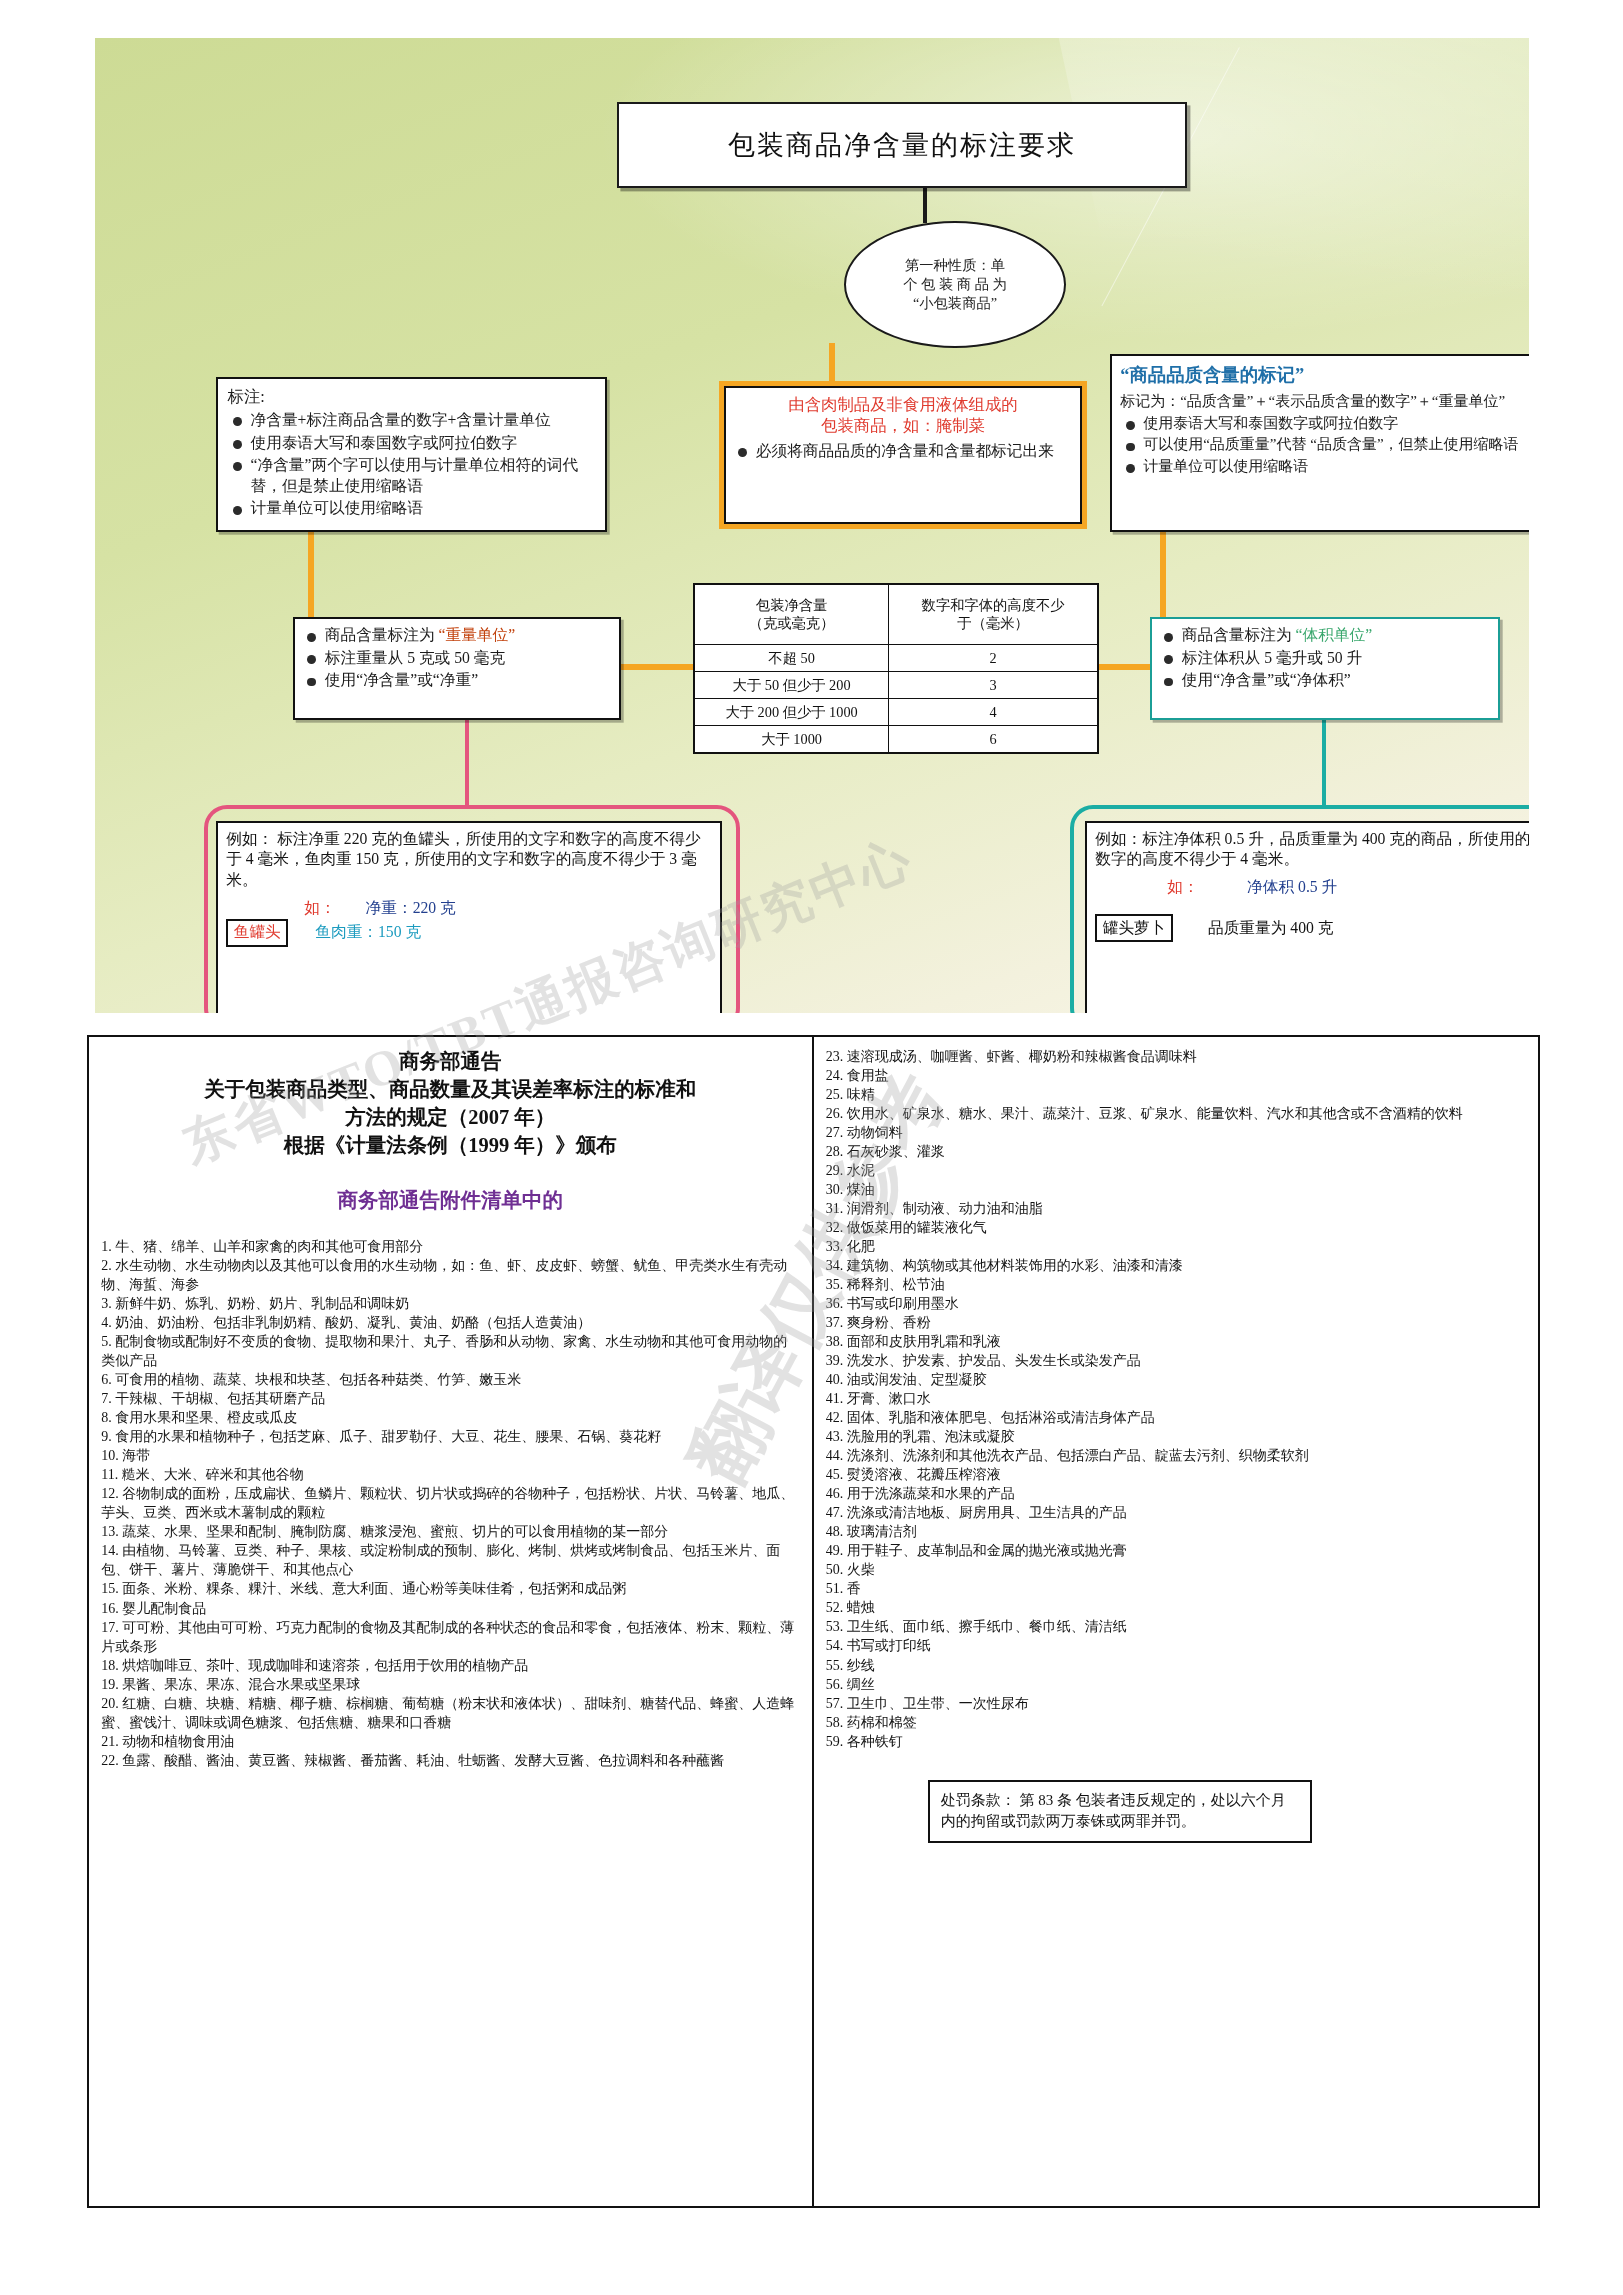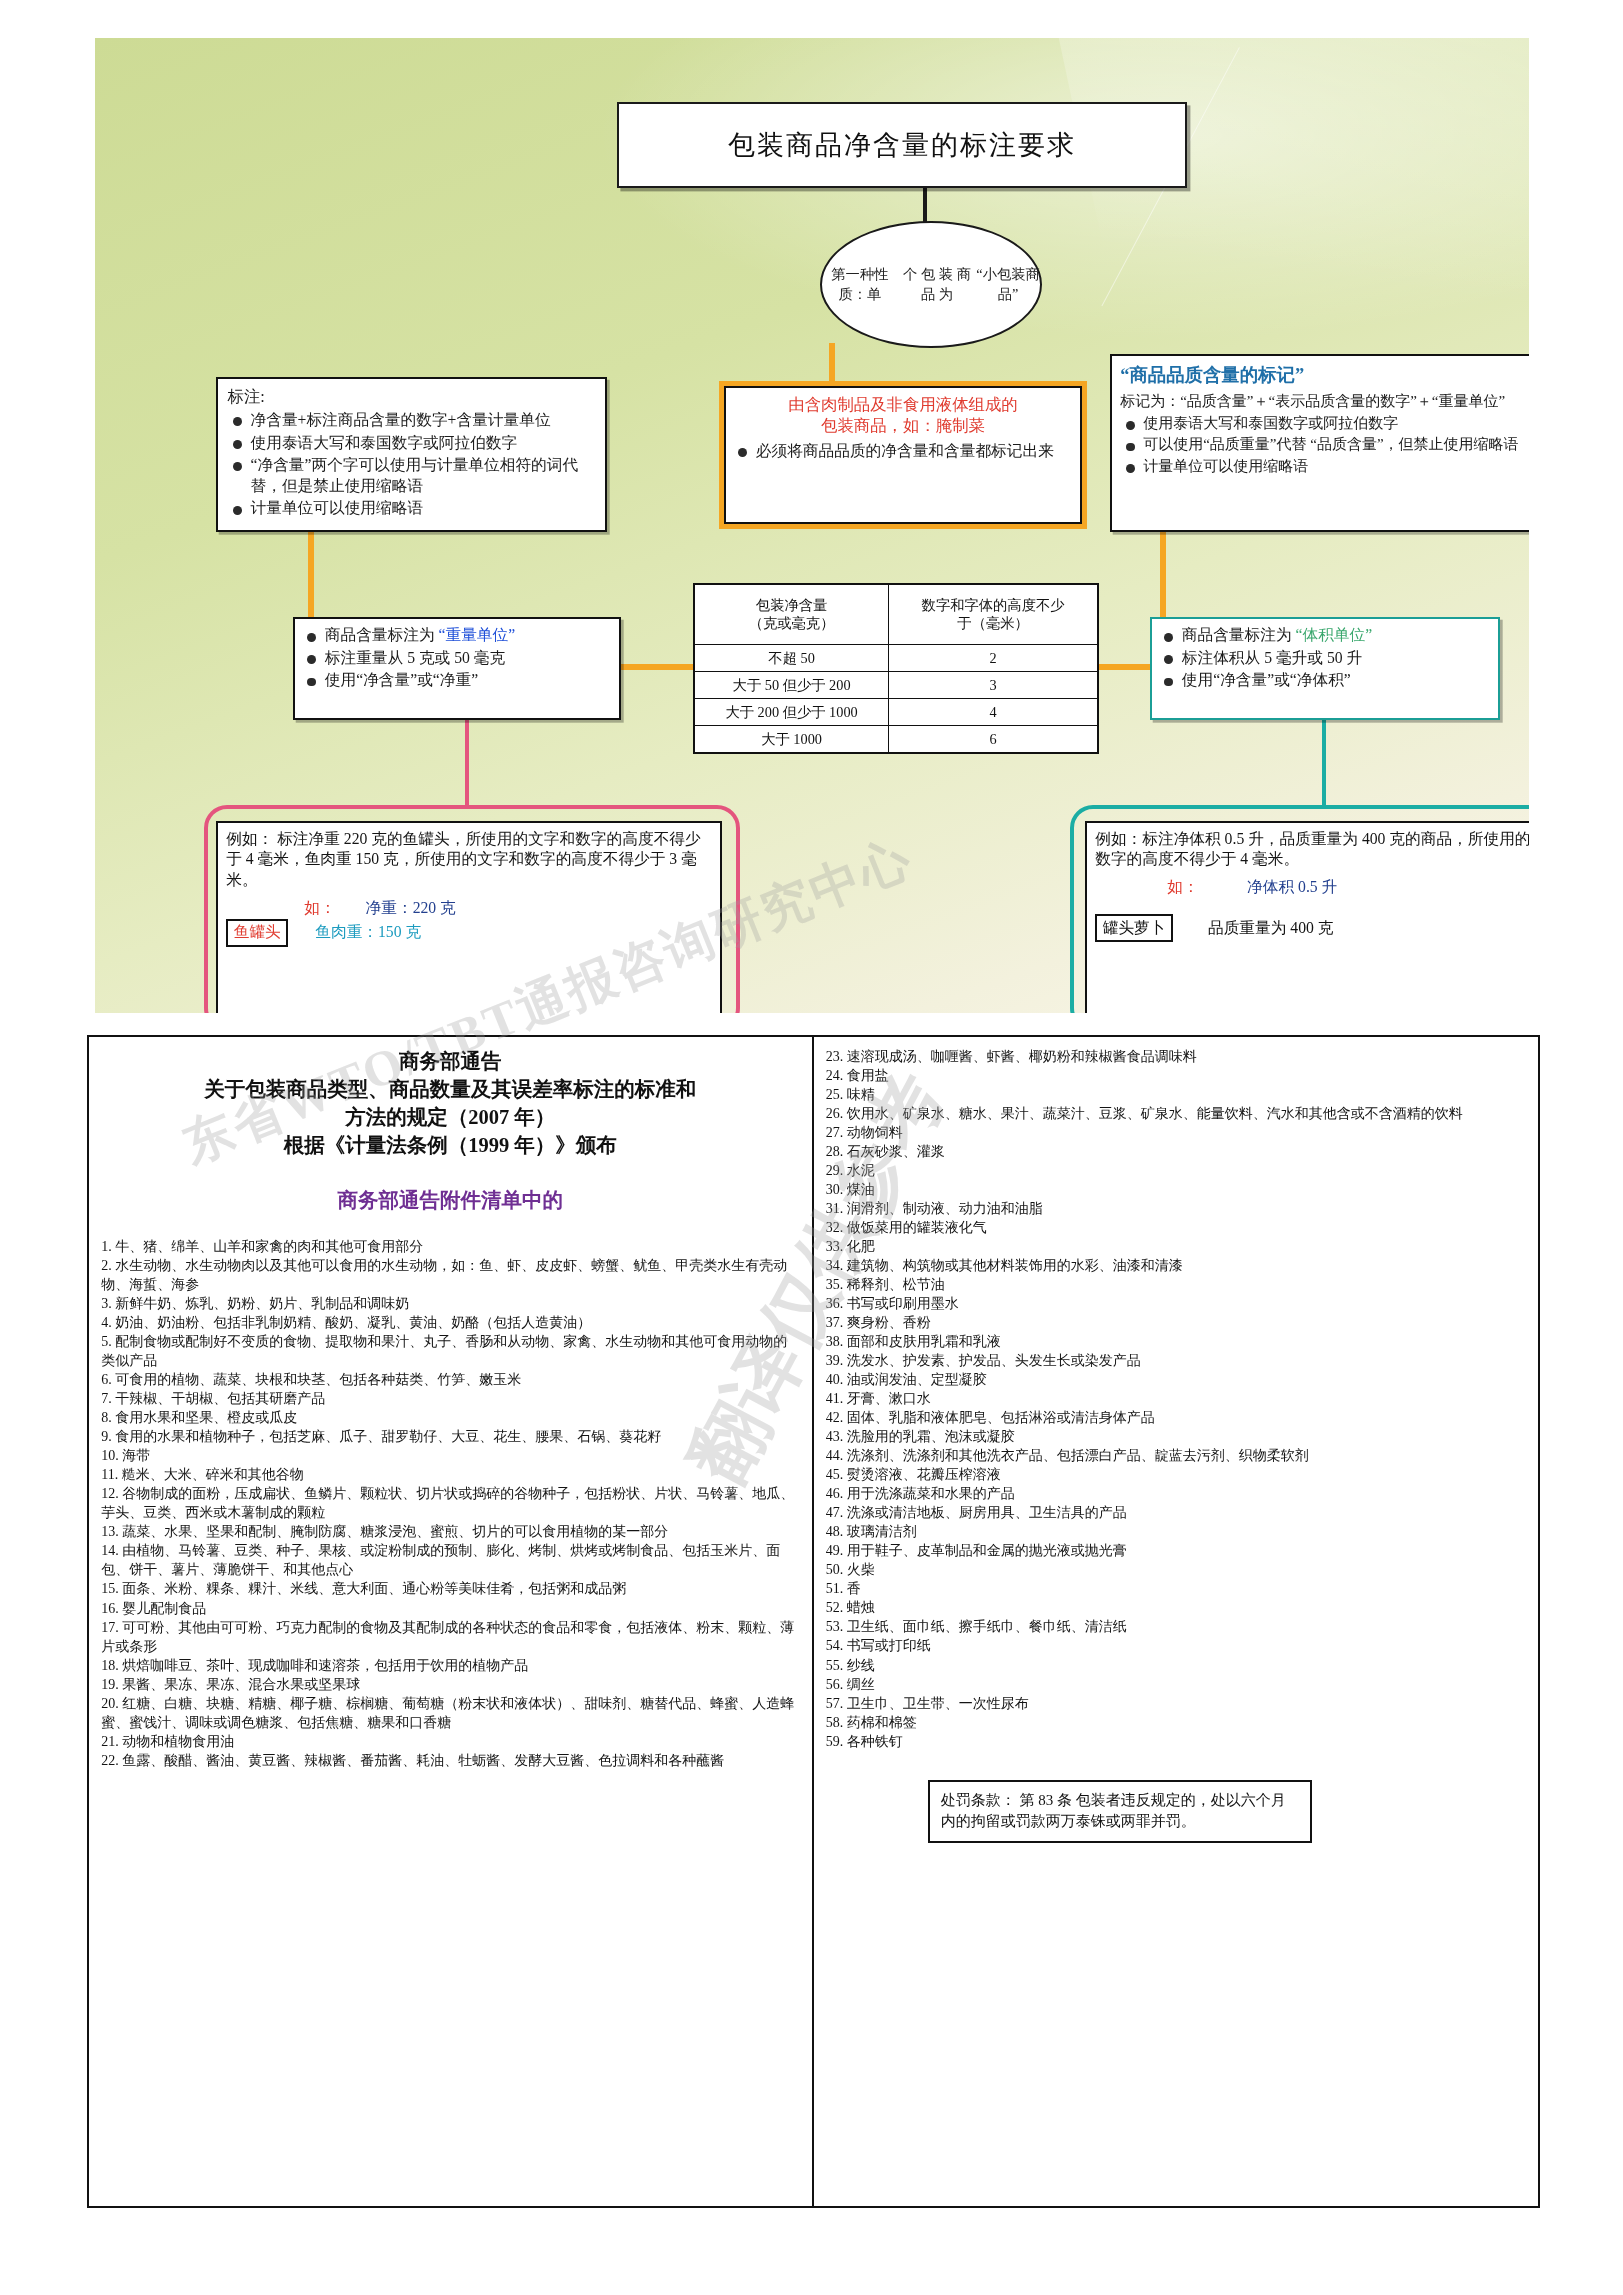--- a/index.html
+++ b/index.html
@@ -39,23 +39,23 @@
   #title-box{
     position:absolute;left:522px;top:64px;width:566px;height:82px;
     background:#fff;border:2.7px solid #1a1a1a;
     box-shadow:3.4px 3.4px 0 rgba(0,0,0,.35);
     display:flex;align-items:center;justify-content:center;
     z-index:30;
   }
   #title-box span{font-size:27px;letter-spacing:2px;color:#111;}
   
   #ellipse{
-    position:absolute;left:725px;top:183px;width:218px;height:123px;
+    position:absolute;left:749px;top:183px;width:218px;height:123px;
     background:#fff;border:2.7px solid #1a1a1a;border-radius:50%;
-    display:flex;align-items:center;justify-content:center;
+    display:flex;flex-direction:column;align-items:center;justify-content:center;
     z-index:30;font-size:14.3px;line-height:1.35;color:#222;text-align:center;
   }
   
   .wbox{position:absolute;background:#fff;border:2px solid #111;z-index:30;
         box-shadow:2.7px 2.7px 0 rgba(0,0,0,.28);}
   .wbox .inner{padding:6.8px 9.5px;}
   ul.bl{list-style:none;margin:0;padding:0;}
   ul.bl li{position:relative;padding-left:23px;margin:1.4px 0;font-size:15.7px;line-height:1.34;color:#1b1b1b;}
   ul.bl li:before{content:"";position:absolute;left:5.5px;top:8.2px;width:8.9px;height:8.9px;border-radius:50%;background:#2b2b2b;}
   
@@ -69,21 +69,21 @@
   #box-right-note{left:1015px;top:316px;width:456px;height:174px;}
   #box-right-note .hd2{color:#1f6fa8;font-size:18.4px;font-weight:bold;text-align:left;margin-bottom:5.5px;}
   #box-right-note .body{font-size:15px;line-height:1.30;color:#1b1b1b;}
   
   #vtable{position:absolute;left:598px;top:545px;width:404px;height:169px;background:#fff;z-index:30;border:1.4px solid #111;}
   #vtable table{border-collapse:collapse;width:100%;height:100%;font-size:14.3px;color:#111;}
   #vtable th,#vtable td{border:1.4px solid #111;text-align:center;padding:2px 4.1px;font-weight:normal;}
   #vtable th{height:55px;line-height:1.25;}
   
   #box-weight{left:198px;top:579px;width:324px;height:99px;}
-  #box-weight .hl{color:#1d4ed8;}
+  #box-weight .hl{color:#c2410c;}
   #box-vol{left:1055px;top:579px;width:346px;height:99px;border:2px solid #1b9e96;}
   #box-vol .hl{color:#3aa76d;}
   
   .round{position:absolute;border-radius:23px;z-index:20;}
   #round-left{left:109px;top:767px;width:528px;height:218px;border:4.1px solid #e4557e;}
   #round-right{left:975px;top:767px;width:528px;height:218px;border:4.1px solid #1bada4;}
   #ex-left{left:121px;top:783px;width:502px;height:196px;border:2px solid #111;}
   #ex-right{left:990px;top:783px;width:502px;height:196px;border:2px solid #111;}
   .extext{font-size:15.7px;line-height:1.33;color:#141414;}
   .tag{display:inline-block;border:2px solid #111;padding:1.4px 5.5px;color:#e03b2f;font-size:15.7px;}

